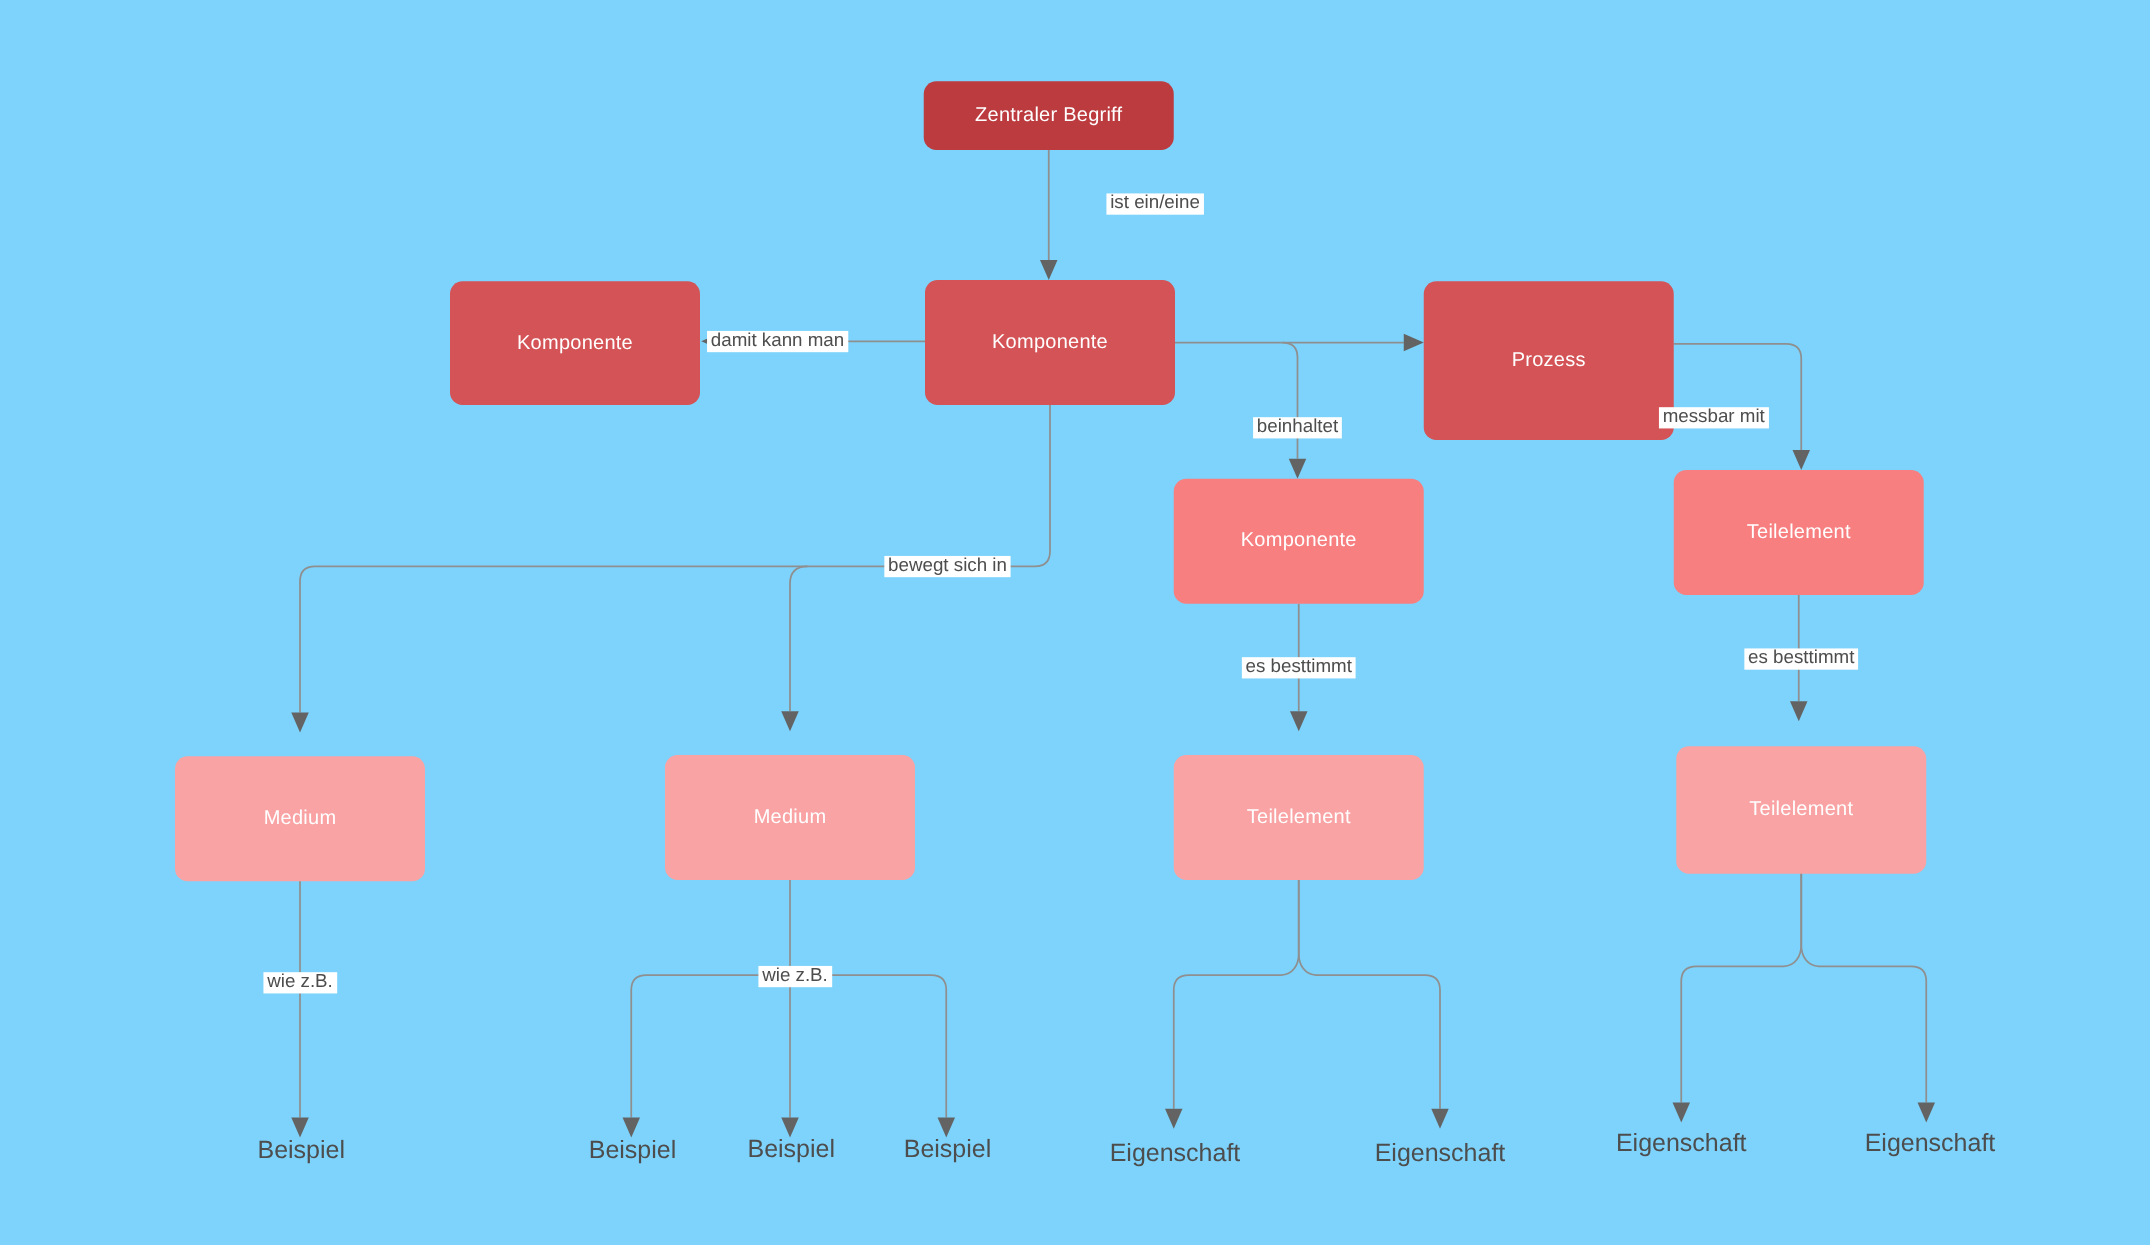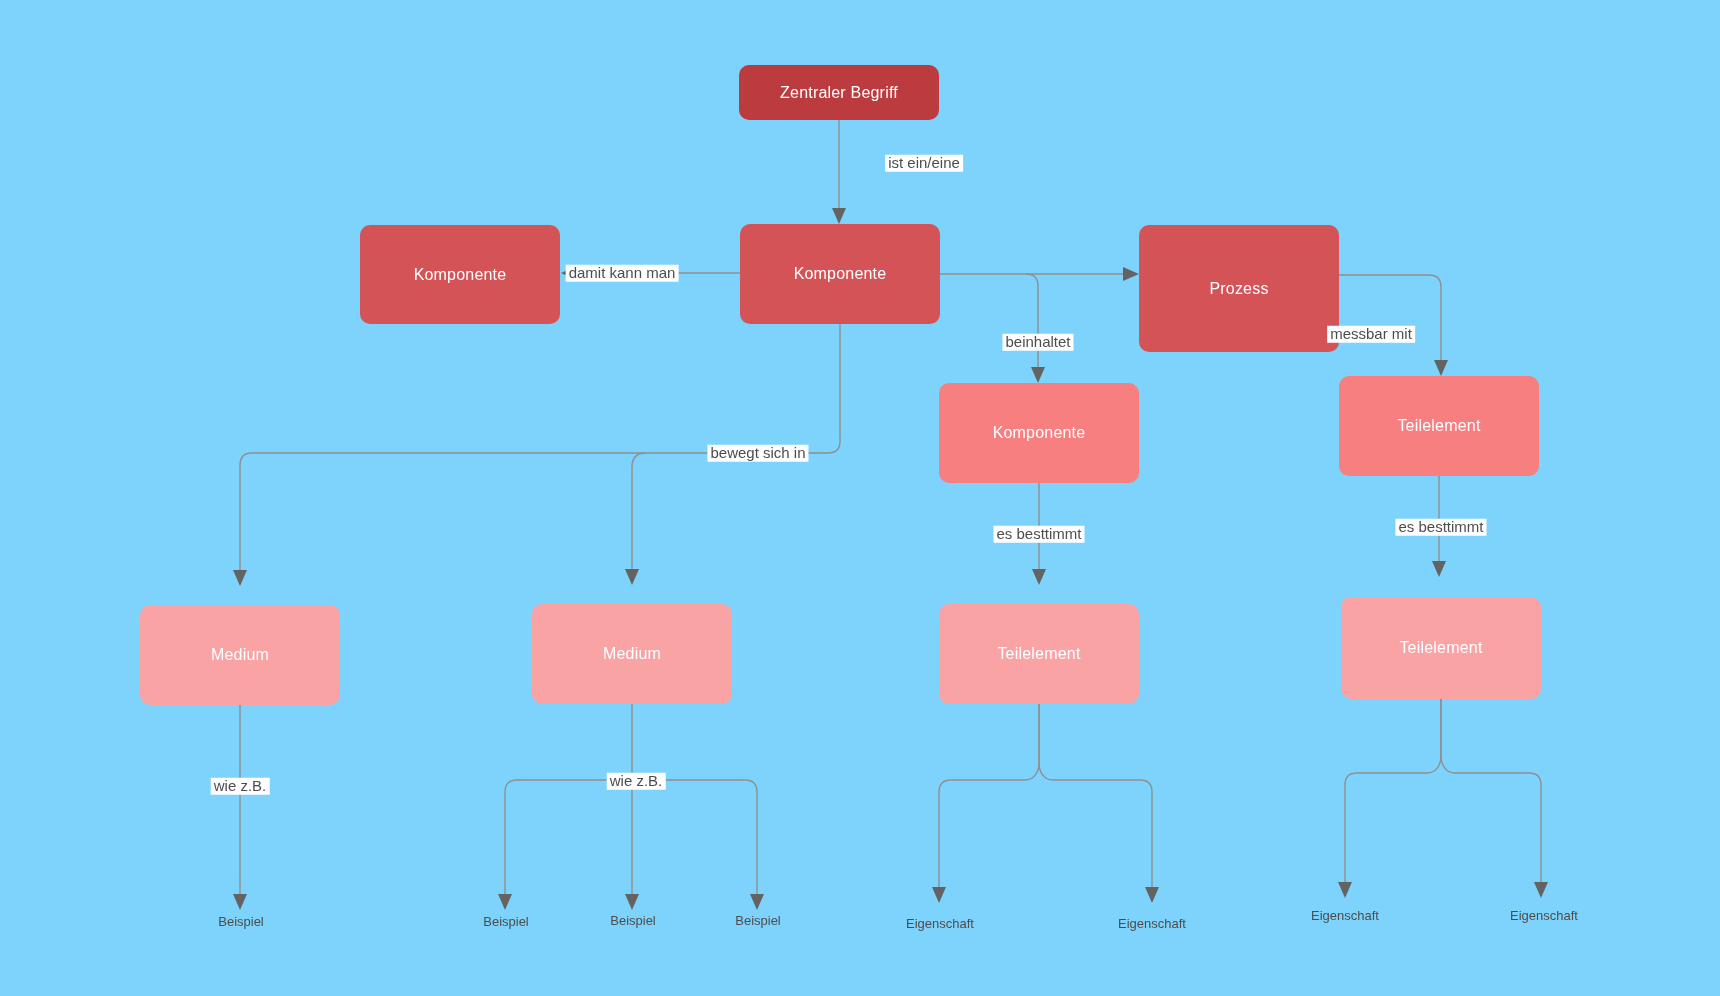--- a/index.html
+++ b/index.html
@@ -11,21 +11,21 @@
 
   .node{position:absolute;border-radius:10px;display:flex;align-items:center;justify-content:center;
         color:#ffffff;font-size:16px;letter-spacing:.2px;}
   .c-dark{background:#bc3b3f;}
   .c-red{background:#d45356;}
   .c-salmon{background:#f87f80;}
   .c-pink{background:#f9a3a4;margin-top:19px;}
 
   .elabel{position:absolute;transform:translate(-50%,-50%);background:#ffffff;color:#4d4d4d;
           font-size:15px;line-height:1.1;padding:0 3px;white-space:nowrap;}
-  .leaf{position:absolute;transform:translate(-50%,-50%);color:#4d4d4d;font-size:13px;white-space:nowrap;}
+  .leaf{position:absolute;transform:translate(-50%,-50%);color:#4d4d4d;font-size:20px;white-space:nowrap;}
 
   
   #n-zb {left:739px;top:65px;width:200px;height:55px;}
   #n-kl {left:360px;top:225px;width:200px;height:99px;}
   #n-sw {left:740px;top:224px;width:200px;height:100px;}
   #n-pz {left:1139px;top:225px;width:200px;height:127px;}
   #n-km {left:939px;top:383px;width:200px;height:100px;}
   #n-trt{left:1339px;top:376px;width:200px;height:100px;}
   #n-m1 {left:140px;top:586px;width:200px;height:100px;}
   #n-m2 {left:532px;top:585px;width:200px;height:100px;}

